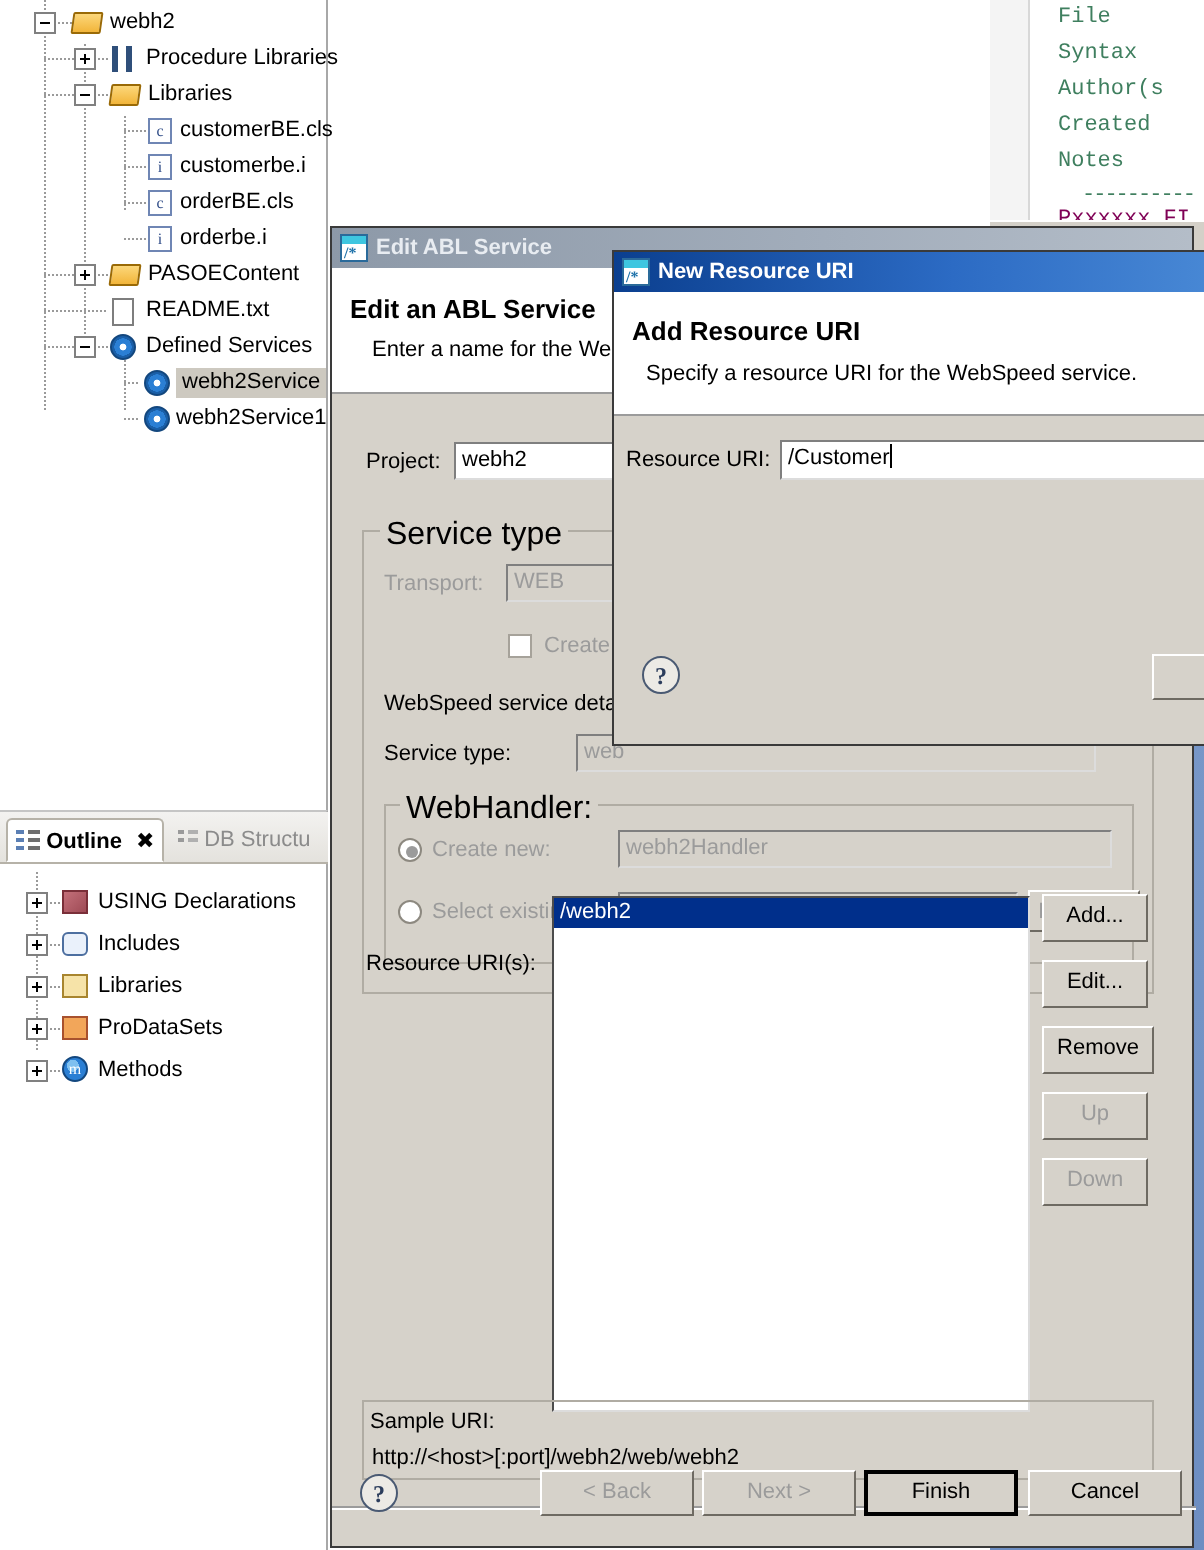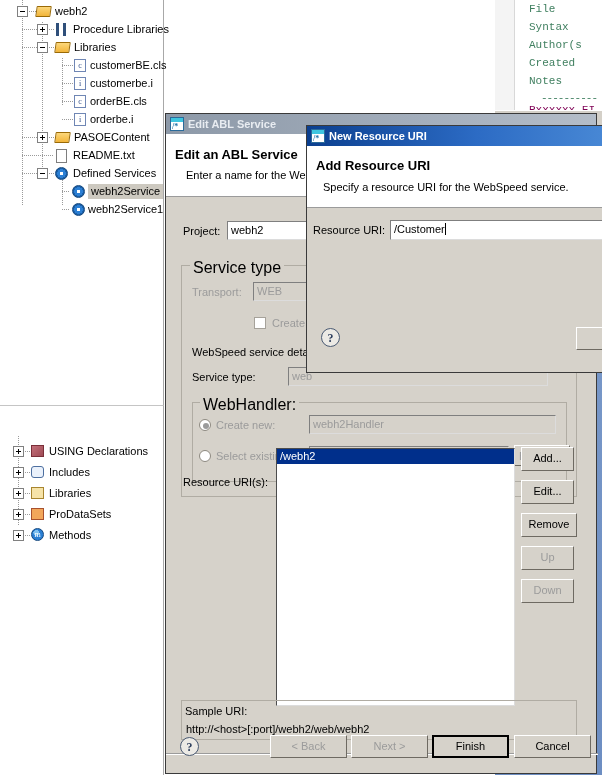--- a/index.html
+++ b/index.html
@@ -245,20 +245,41 @@
     </div>
 
     <div class="tree-row" style="left:0; top:201px;" data-name="tree-item-webh2service1">
       <div class="doth" style="left:62px; top:8px; width:8px;" data-name="tree-connector"></div>
       <span class="ico ico-gear" style="left:72px; top:2px;" data-name="service-icon"></span>
       <span style="position:absolute; left:88px; top:0;" data-name="tree-item-label">webh2Service1</span>
     </div>
   </div>
 
   <div class="outline-panel" data-name="outline-panel">
+    <div class="otabs" data-name="outline-tab-bar">
+      <div class="otab active" data-name="tab-outline">
+        <span style="display:inline-block; width:12px; height:10px; vertical-align:-1px; background:
+           linear-gradient(#5b7fb4,#5b7fb4) 0 0/4px 2px no-repeat,
+           linear-gradient(#5b7fb4,#5b7fb4) 0 4px/4px 2px no-repeat,
+           linear-gradient(#5b7fb4,#5b7fb4) 0 8px/4px 2px no-repeat,
+           linear-gradient(#6f6f6f,#6f6f6f) 6px 0/6px 2px no-repeat,
+           linear-gradient(#6f6f6f,#6f6f6f) 6px 4px/6px 2px no-repeat,
+           linear-gradient(#6f6f6f,#6f6f6f) 6px 8px/6px 2px no-repeat;" data-name="outline-icon"></span>
+        <span data-name="tab-outline-label">Outline</span>
+        <span style="margin-left:4px; font-weight:normal;" data-name="close-icon">✖</span>
+      </div>
+      <div class="otab inactive" data-name="tab-db-structure">
+        <span style="display:inline-block; width:10px; height:9px; vertical-align:-1px; background:
+           linear-gradient(#9a9a9a,#9a9a9a) 0 0/3px 2px no-repeat,
+           linear-gradient(#9a9a9a,#9a9a9a) 0 4px/3px 2px no-repeat,
+           linear-gradient(#b0b0b0,#b0b0b0) 5px 0/5px 2px no-repeat,
+           linear-gradient(#b0b0b0,#b0b0b0) 5px 4px/5px 2px no-repeat;" data-name="db-structure-icon"></span>
+        <span data-name="tab-db-structure-label">DB Structu</span>
+      </div>
+    </div>
 
     <div class="dotv" style="left:18px; top:30px; height:90px;" data-name="outline-connector"></div>
 
     <div class="ol-row" style="left:0; top:36px;" data-name="outline-item-using-declarations">
       <div class="tw plus" style="left:13px; top:4px;" data-name="tree-expander-plus"></div>
       <div class="doth" style="left:25px; top:9px; width:6px;" data-name="outline-connector"></div>
       <span style="position:absolute; left:31px; top:3px; width:13px; height:12px; background:
          linear-gradient(135deg,#c4707a,#9e4a55); border:1px solid #7a2f39;" data-name="using-declarations-icon"></span>
       <span style="position:absolute; left:49px; top:0;" data-name="outline-item-label">USING Declarations</span>
     </div>

